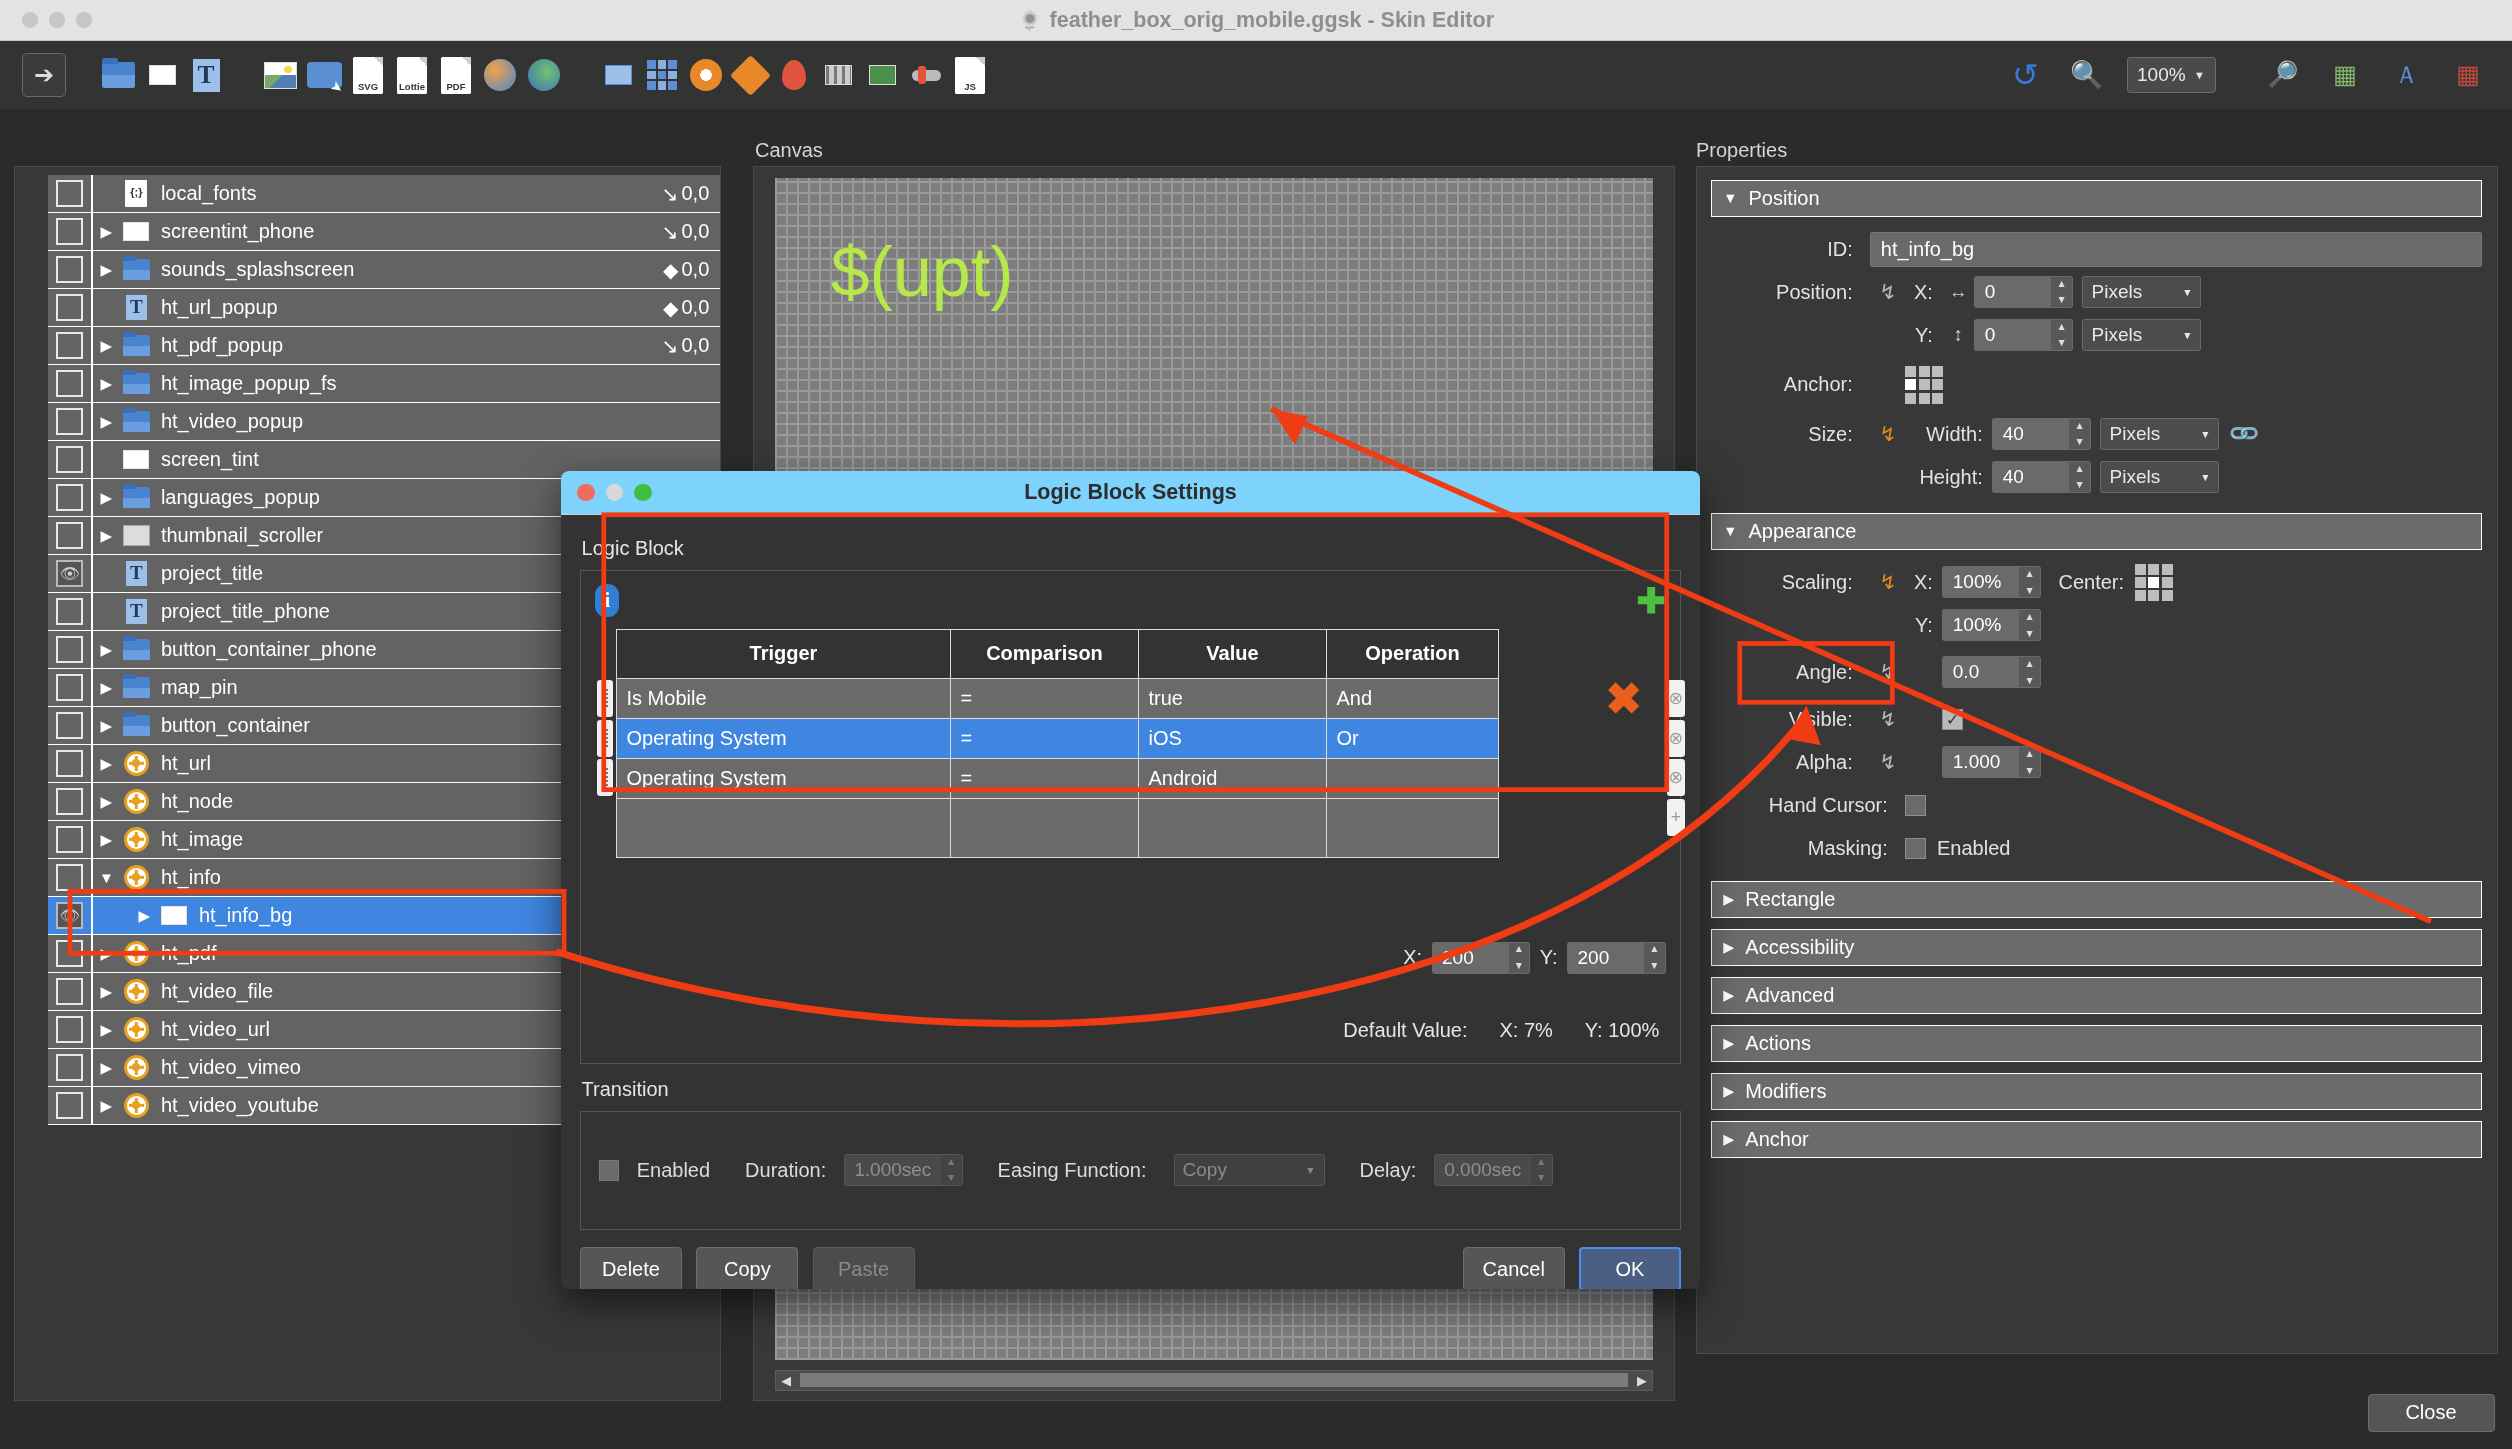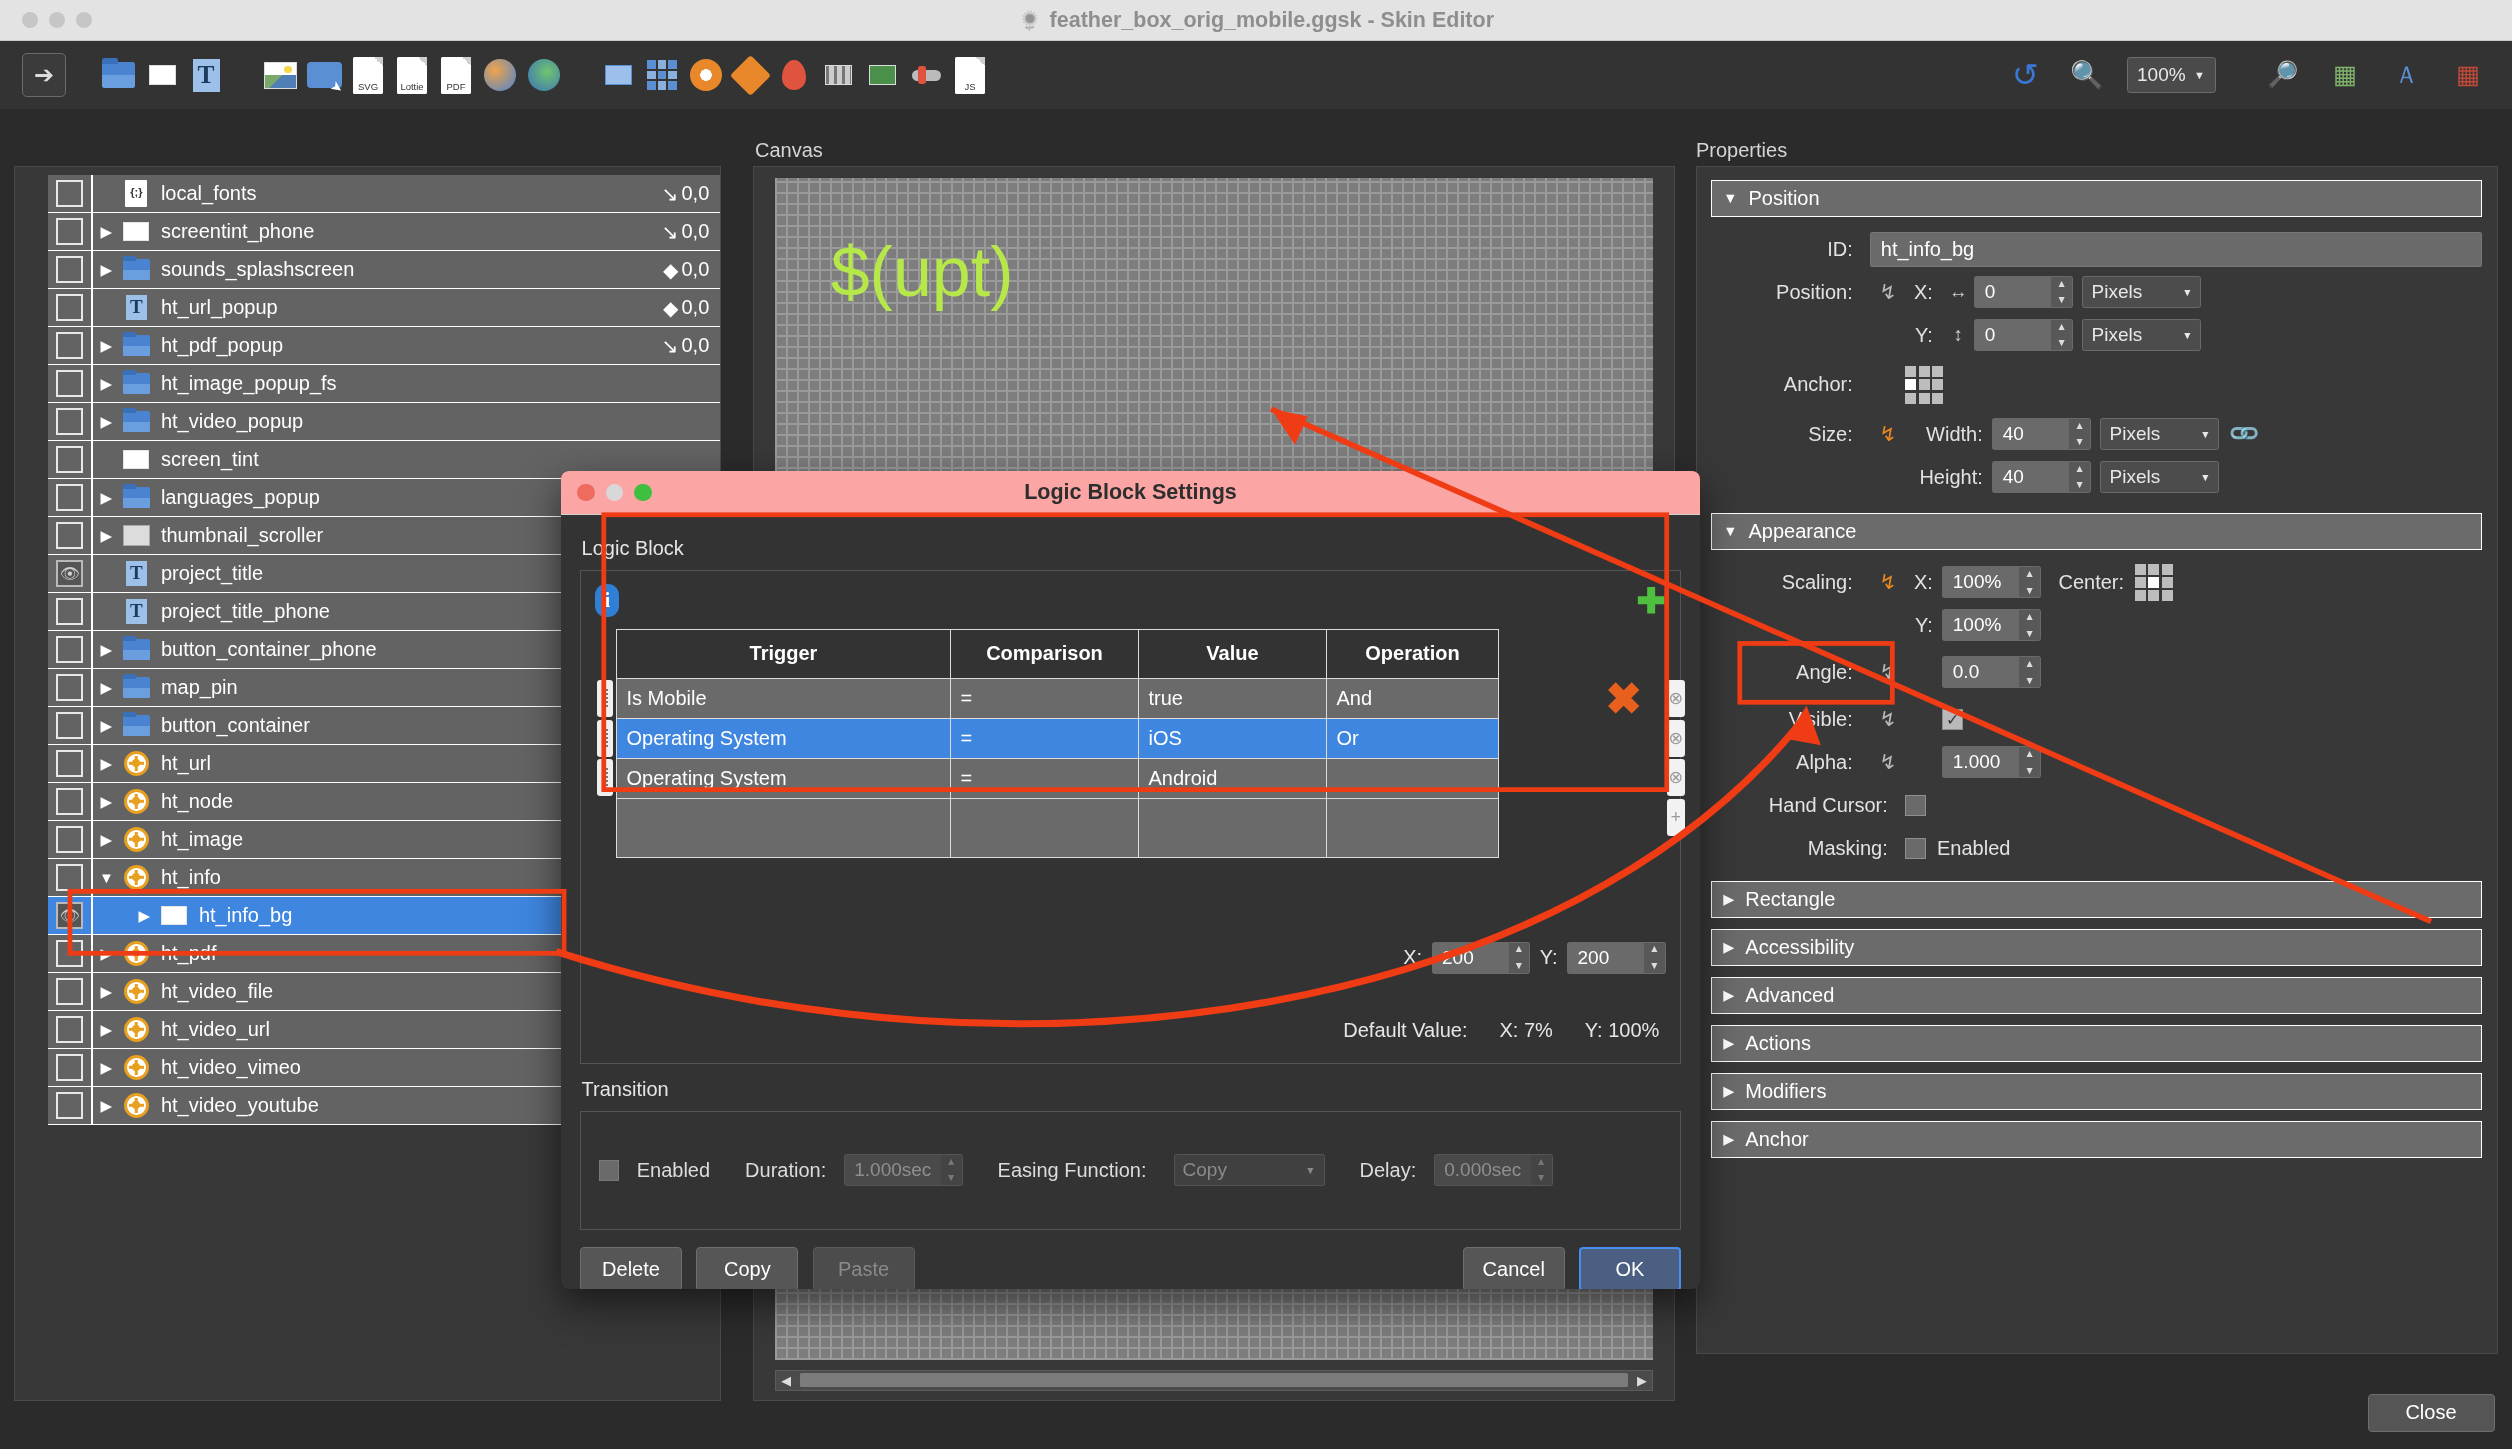--- a/index.html
+++ b/index.html
@@ -33,21 +33,21 @@
   .tb-btn{
     width:44px;height:44px; display:flex;align-items:center;justify-content:center;
     border-radius:4.8px; font-size:24px; line-height:1; cursor:pointer;
   }
   .tb-btn.sel{ border:0.8px solid #6a6a6a; background:#3b3b3b; }
   .tb-gap{ width:30px; }
   .tb-gap-s{ width:11px; }
   .ico-doc{
     width:30px;height:37px;background:#fff;border-radius:1.6px;position:relative;
     display:flex;align-items:flex-end;justify-content:center;color:#333;
-    font-size:9.5px;font-weight:normal;padding-bottom:2.4px;
+    font-size:9.5px;font-weight:bold;padding-bottom:2.4px;
   }
   .ico-doc:after{
     content:""; position:absolute; top:0; right:0; width:9.5px;height:9.5px;
     background:linear-gradient(225deg,#cfcfcf 50%, transparent 50%);
   }
   .ico-folder{
     width:33px;height:25.4px;background:#4a84d0;border-radius:2.4px;position:relative;
   }
   .ico-folder:before{
     content:"";position:absolute;top:-4.8px;left:0;width:16px;height:6.4px;
@@ -215,21 +215,21 @@
     display:flex;align-items:center;justify-content:center; font-size:20px; cursor:pointer;
   }
 
   
   .dialog{
     position:absolute; left:561px; top:362px; width:1139px; height:818px;
     background:#333; border-radius:8px; box-shadow:0 14.3px 38px rgba(0,0,0,.55);
     overflow:hidden; z-index:20;
   }
   .dlg-title{
-    height:44px; background:#fca5a5; display:flex; align-items:center; position:relative;
+    height:44px; background:#7dd3fc; display:flex; align-items:center; position:relative;
     border-bottom:0.8px solid #d0d0d0;
   }
   .dlg-lights{ display:flex; gap:11px; margin-left:16px; }
   .dl{ width:17.5px;height:17.5px;border-radius:50%; }
   .dl.r{background:#ef6b5e;} .dl.y{background:#d8d8d8;} .dl.g{background:#3fbf3f;}
   .dlg-titletext{
     position:absolute; left:0; right:0; text-align:center; color:#2e2e2e; font-weight:bold; font-size:21.5px;
   }
   .dlg-body{ padding:16px 19px; position:relative; height:calc(100% - 44px); }
   .dlg-sublabel{ color:#e6e6e6; font-size:20px; margin:6.4px 0 9.5px 1.6px; }

